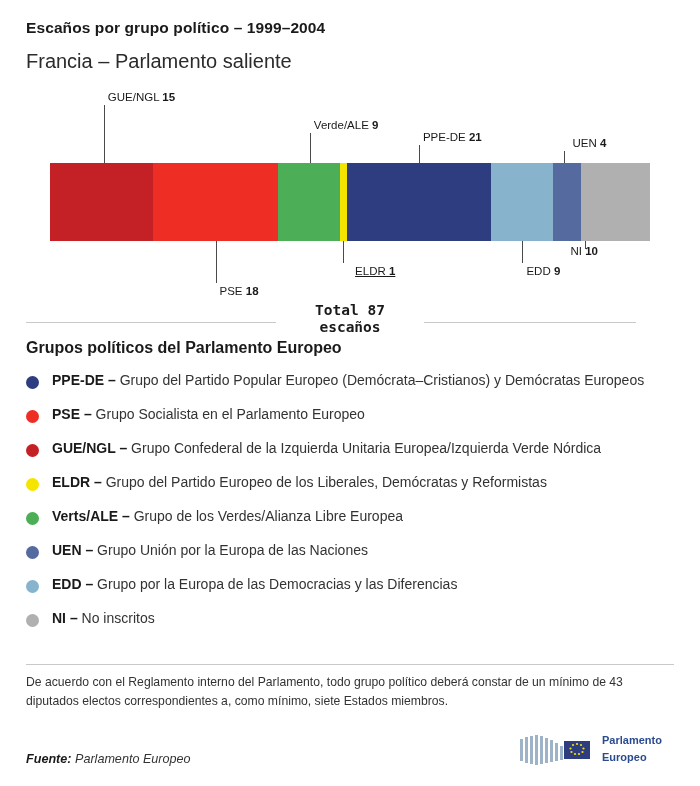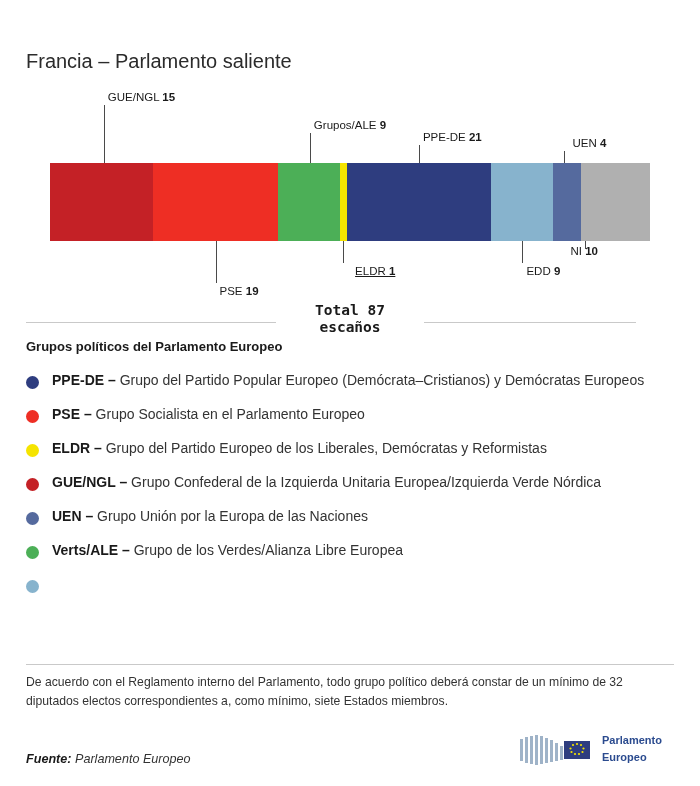--- a/index.html
+++ b/index.html
@@ -44,21 +44,21 @@
   .total-line-r{position:absolute;top:322px;left:424px;width:212px;height:1px;background:#c9c9c9;}
   .total{
     position:absolute;top:302px;left:0;width:700px;text-align:center;
     font-family:"DejaVu Sans Mono", monospace;
     font-size:14.5px;font-weight:bold;color:#1a1a1a;line-height:17px;
   }
 
   
   .legend-title{
     position:absolute;left:26px;top:339px;
-    font-size:13px;font-weight:bold;color:#1a1a1a;
+    font-size:16px;font-weight:bold;color:#1a1a1a;
   }
   .legend{position:absolute;left:26px;top:370px;width:648px;}
   .lrow{position:relative;height:34px;}
   .dot{
     position:absolute;left:0;top:6px;width:13px;height:13px;border-radius:50%;
   }
   .ltext{
     position:absolute;left:26px;top:2px;font-size:14px;color:#333333;white-space:nowrap;
   }
   .ltext b{font-weight:bold;color:#1a1a1a;}
@@ -78,40 +78,41 @@
   .ep-emblem{position:absolute;left:0;top:3px;width:76px;height:38px;}
   .ep-name{
     position:absolute;left:84px;top:4px;font-size:11px;font-weight:bold;color:#2b4b8f;line-height:17px;
   }
 </style>
 </head>
 <body>
 
 <div class="wrap">
 
+  <div class="title">Escaños por grupo político – 1999–2004</div>
   <div class="subtitle">Francia – Parlamento saliente</div>
 
   <div class="chart">
     <div class="bar" id="bar">
         <div class="seg" style="width: 103.448px; background: rgb(196, 33, 38);"></div>
         <div class="seg" style="width: 124.138px; background: rgb(238, 46, 36);"></div>
         <div class="seg" style="width: 62.069px; background: rgb(76, 175, 87);"></div>
         <div class="seg" style="width: 6.89655px; background: rgb(245, 228, 0);"></div>
         <div class="seg" style="width: 144.828px; background: rgb(46, 61, 127);"></div>
         <div class="seg" style="width: 62.069px; background: rgb(135, 179, 205);"></div>
         <div class="seg" style="width: 27.5862px; background: rgb(85, 106, 158);"></div>
         <div class="seg" style="width: 68.9655px; background: rgb(176, 176, 176);"></div>
       </div>
     <div id="annotations">
         <div class="leader" style="left: 103.793px; top: 105px; height: 58px;"></div>
         <div class="lbl" style="left: 107.793px; top: 91px;"><span class="nm">GUE/NGL </span><b>15</b></div>
         <div class="leader" style="left: 215.517px; top: 241px; height: 42px;"></div>
-        <div class="lbl" style="left: 219.517px; top: 285px;"><span class="nm">PSE </span><b>19</b></div>
+        <div class="lbl" style="left: 219.517px; top: 285px;"><span class="nm">PSE </span><b>18</b></div>
         <div class="leader" style="left: 309.862px; top: 133px; height: 30px;"></div>
-        <div class="lbl" style="left: 313.862px; top: 119px;"><span class="nm">Grupos/ALE </span><b>9</b></div>
+        <div class="lbl" style="left: 313.862px; top: 119px;"><span class="nm">Verde/ALE </span><b>9</b></div>
         <div class="leader" style="left: 343.103px; top: 241px; height: 22px;"></div>
         <div class="lbl" style="left: 355.103px; top: 265px; text-decoration: underline;"><span class="nm">ELDR </span><b>1</b></div>
         <div class="leader" style="left: 418.966px; top: 145px; height: 18px;"></div>
         <div class="lbl" style="left: 422.966px; top: 131px;"><span class="nm">PPE-DE </span><b>21</b></div>
         <div class="leader" style="left: 522.414px; top: 241px; height: 22px;"></div>
         <div class="lbl" style="left: 526.414px; top: 265px;"><span class="nm">EDD </span><b>9</b></div>
         <div class="leader" style="left: 564.483px; top: 151px; height: 12px;"></div>
         <div class="lbl" style="left: 572.483px; top: 137px;"><span class="nm">UEN </span><b>4</b></div>
         <div class="leader" style="left: 585.172px; top: 241px; height: 8px;"></div>
         <div class="lbl" style="left: auto; top: 245px; right: 34px;"><span class="nm">NI </span><b>10</b></div>
@@ -129,42 +130,47 @@
   <div class="legend" id="legend">
       <div class="lrow">
         <span class="dot" style="background: rgb(46, 61, 127);"></span>
         <span class="ltext"><b>PPE-DE –</b><span> Grupo del Partido Popular Europeo (Demócrata–Cristianos) y Demócratas Europeos</span></span>
       </div>
       <div class="lrow">
         <span class="dot" style="background: rgb(238, 46, 36);"></span>
         <span class="ltext"><b>PSE –</b><span> Grupo Socialista en el Parlamento Europeo</span></span>
       </div>
       <div class="lrow">
+        <span class="dot" style="background: rgb(196, 33, 38);"></span>
+        <span class="ltext"><b>GUE/NGL –</b><span> Grupo Confederal de la Izquierda Unitaria Europea/Izquierda Verde Nórdica</span></span>
+      </div>
+      <div class="lrow">
         <span class="dot" style="background: rgb(245, 228, 0);"></span>
         <span class="ltext"><b>ELDR –</b><span> Grupo del Partido Europeo de los Liberales, Demócratas y Reformistas</span></span>
       </div>
       <div class="lrow">
-        <span class="dot" style="background: rgb(196, 33, 38);"></span>
-        <span class="ltext"><b>GUE/NGL –</b><span> Grupo Confederal de la Izquierda Unitaria Europea/Izquierda Verde Nórdica</span></span>
+        <span class="dot" style="background: rgb(76, 175, 87);"></span>
+        <span class="ltext"><b>Verts/ALE –</b><span> Grupo de los Verdes/Alianza Libre Europea</span></span>
       </div>
       <div class="lrow">
         <span class="dot" style="background: rgb(85, 106, 158);"></span>
         <span class="ltext"><b>UEN –</b><span> Grupo Unión por la Europa de las Naciones</span></span>
       </div>
       <div class="lrow">
-        <span class="dot" style="background: rgb(76, 175, 87);"></span>
-        <span class="ltext"><b>Verts/ALE –</b><span> Grupo de los Verdes/Alianza Libre Europea</span></span>
-      </div>
-      <div class="lrow">
         <span class="dot" style="background: rgb(135, 179, 205);"></span>
+        <span class="ltext"><b>EDD –</b><span> Grupo por la Europa de las Democracias y las Diferencias</span></span>
+      </div>
+      <div class="lrow">
+        <span class="dot" style="background: rgb(176, 176, 176);"></span>
+        <span class="ltext"><b>NI –</b><span> No inscritos</span></span>
       </div>
     </div>
 
   <div class="rule"></div>
-  <div class="note">De acuerdo con el Reglamento interno del Parlamento, todo grupo político deberá constar de un mínimo de 32 diputados electos correspondientes a, como mínimo, siete Estados miembros.</div>
+  <div class="note">De acuerdo con el Reglamento interno del Parlamento, todo grupo político deberá constar de un mínimo de 43 diputados electos correspondientes a, como mínimo, siete Estados miembros.</div>
   <div class="source">
     <b>Fuente:</b><span> Parlamento Europeo</span>
   </div>
 
   <div class="ep-logo">
     <svg class="ep-emblem" viewBox="0 0 76 38">
       <rect x="0" y="4" width="76" height="30" fill="#ffffff"></rect>
       <g fill="#9fb3c8">
         <rect x="2" y="8" width="3" height="22"></rect>
         <rect x="7" y="6" width="3" height="26"></rect>

